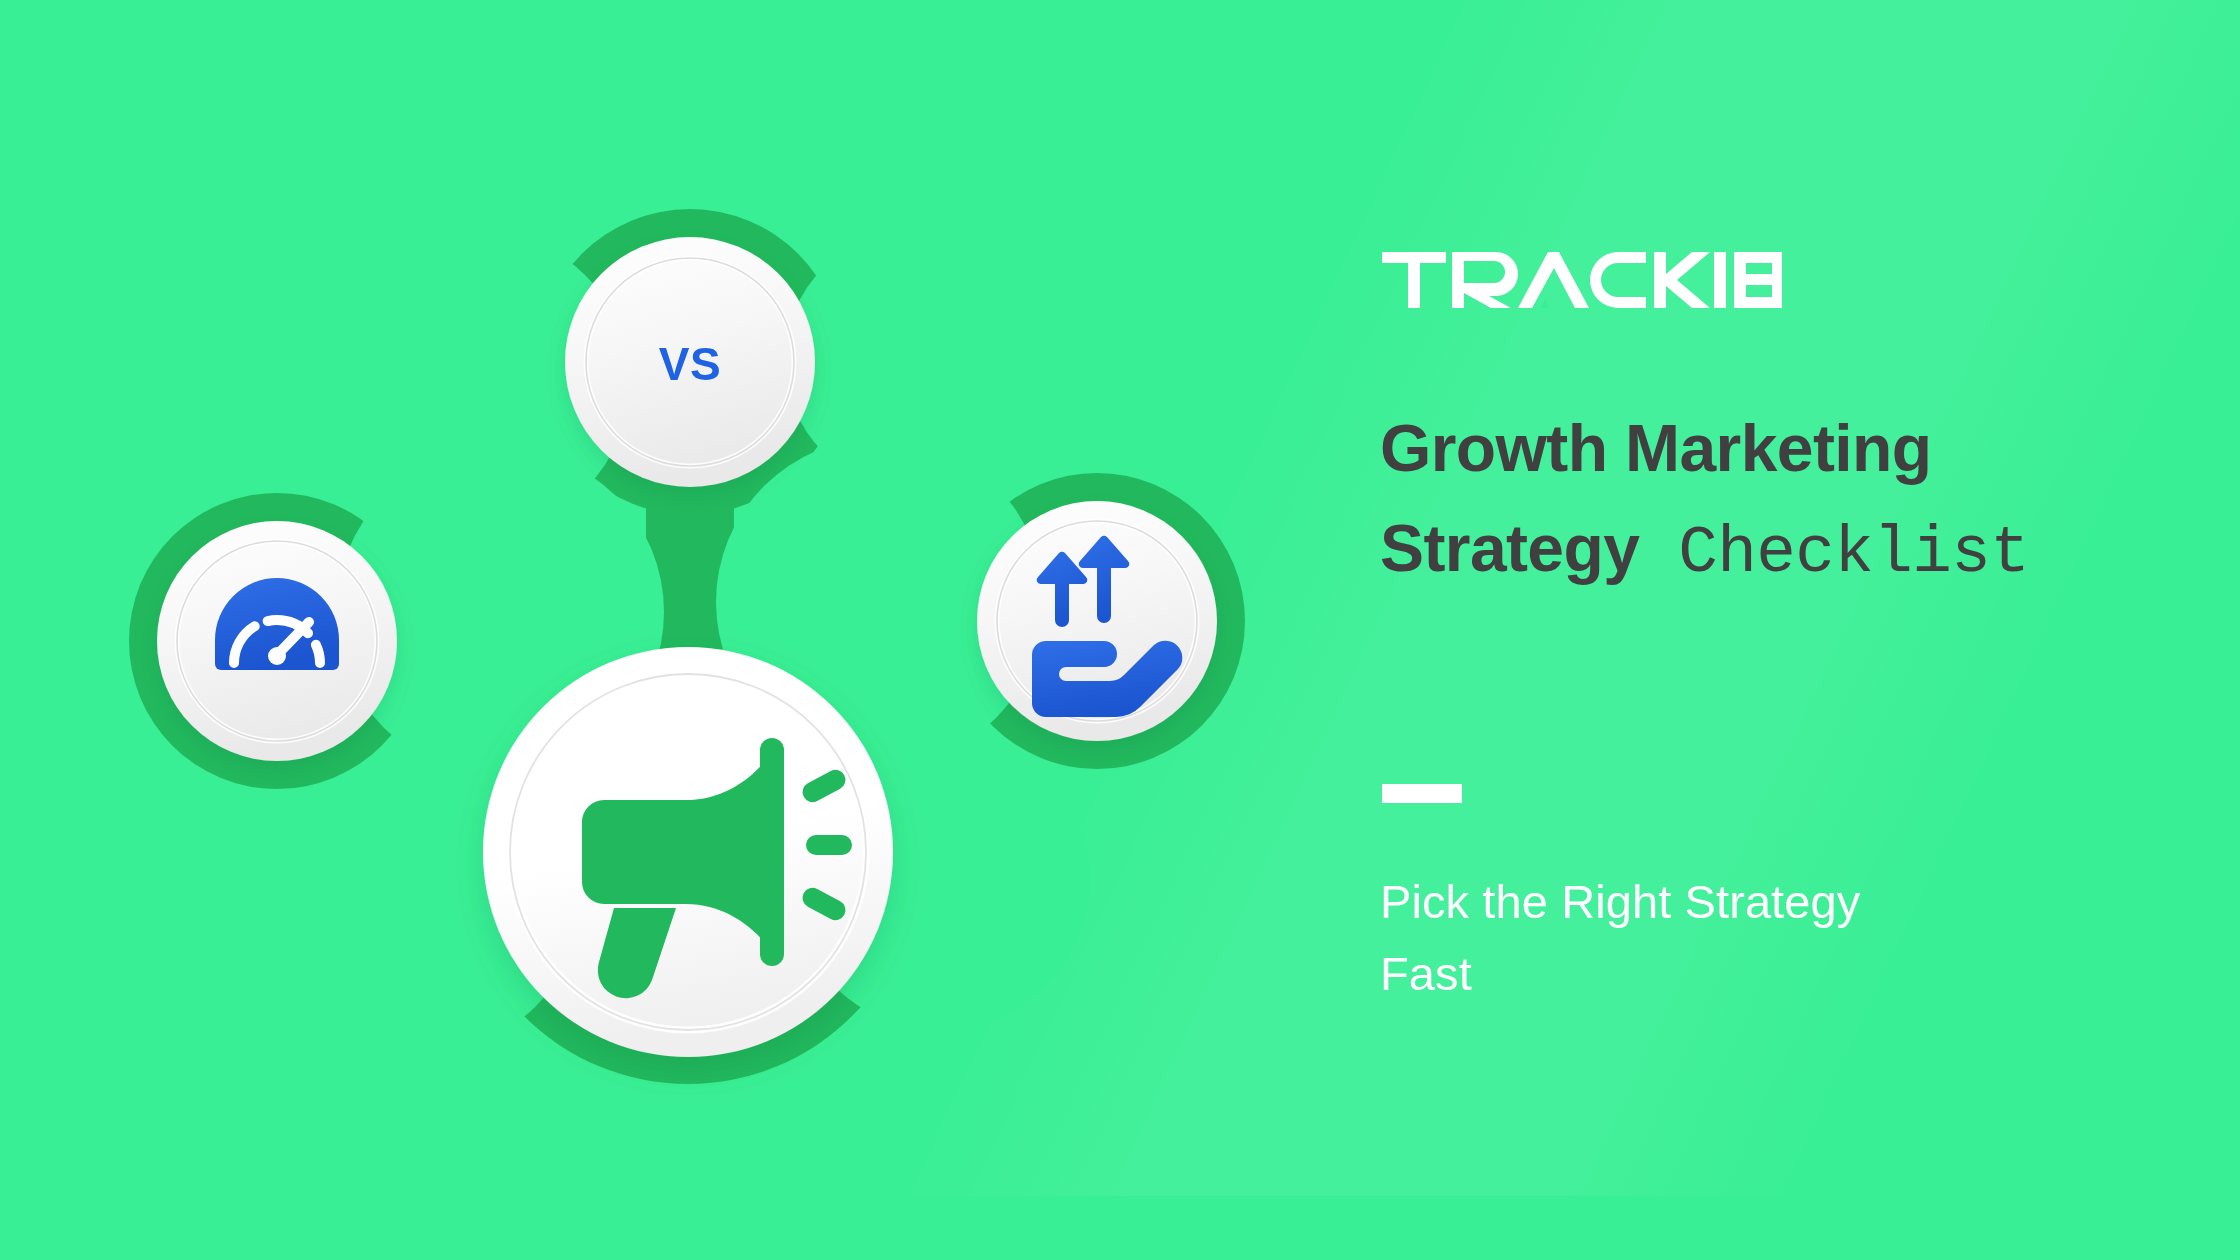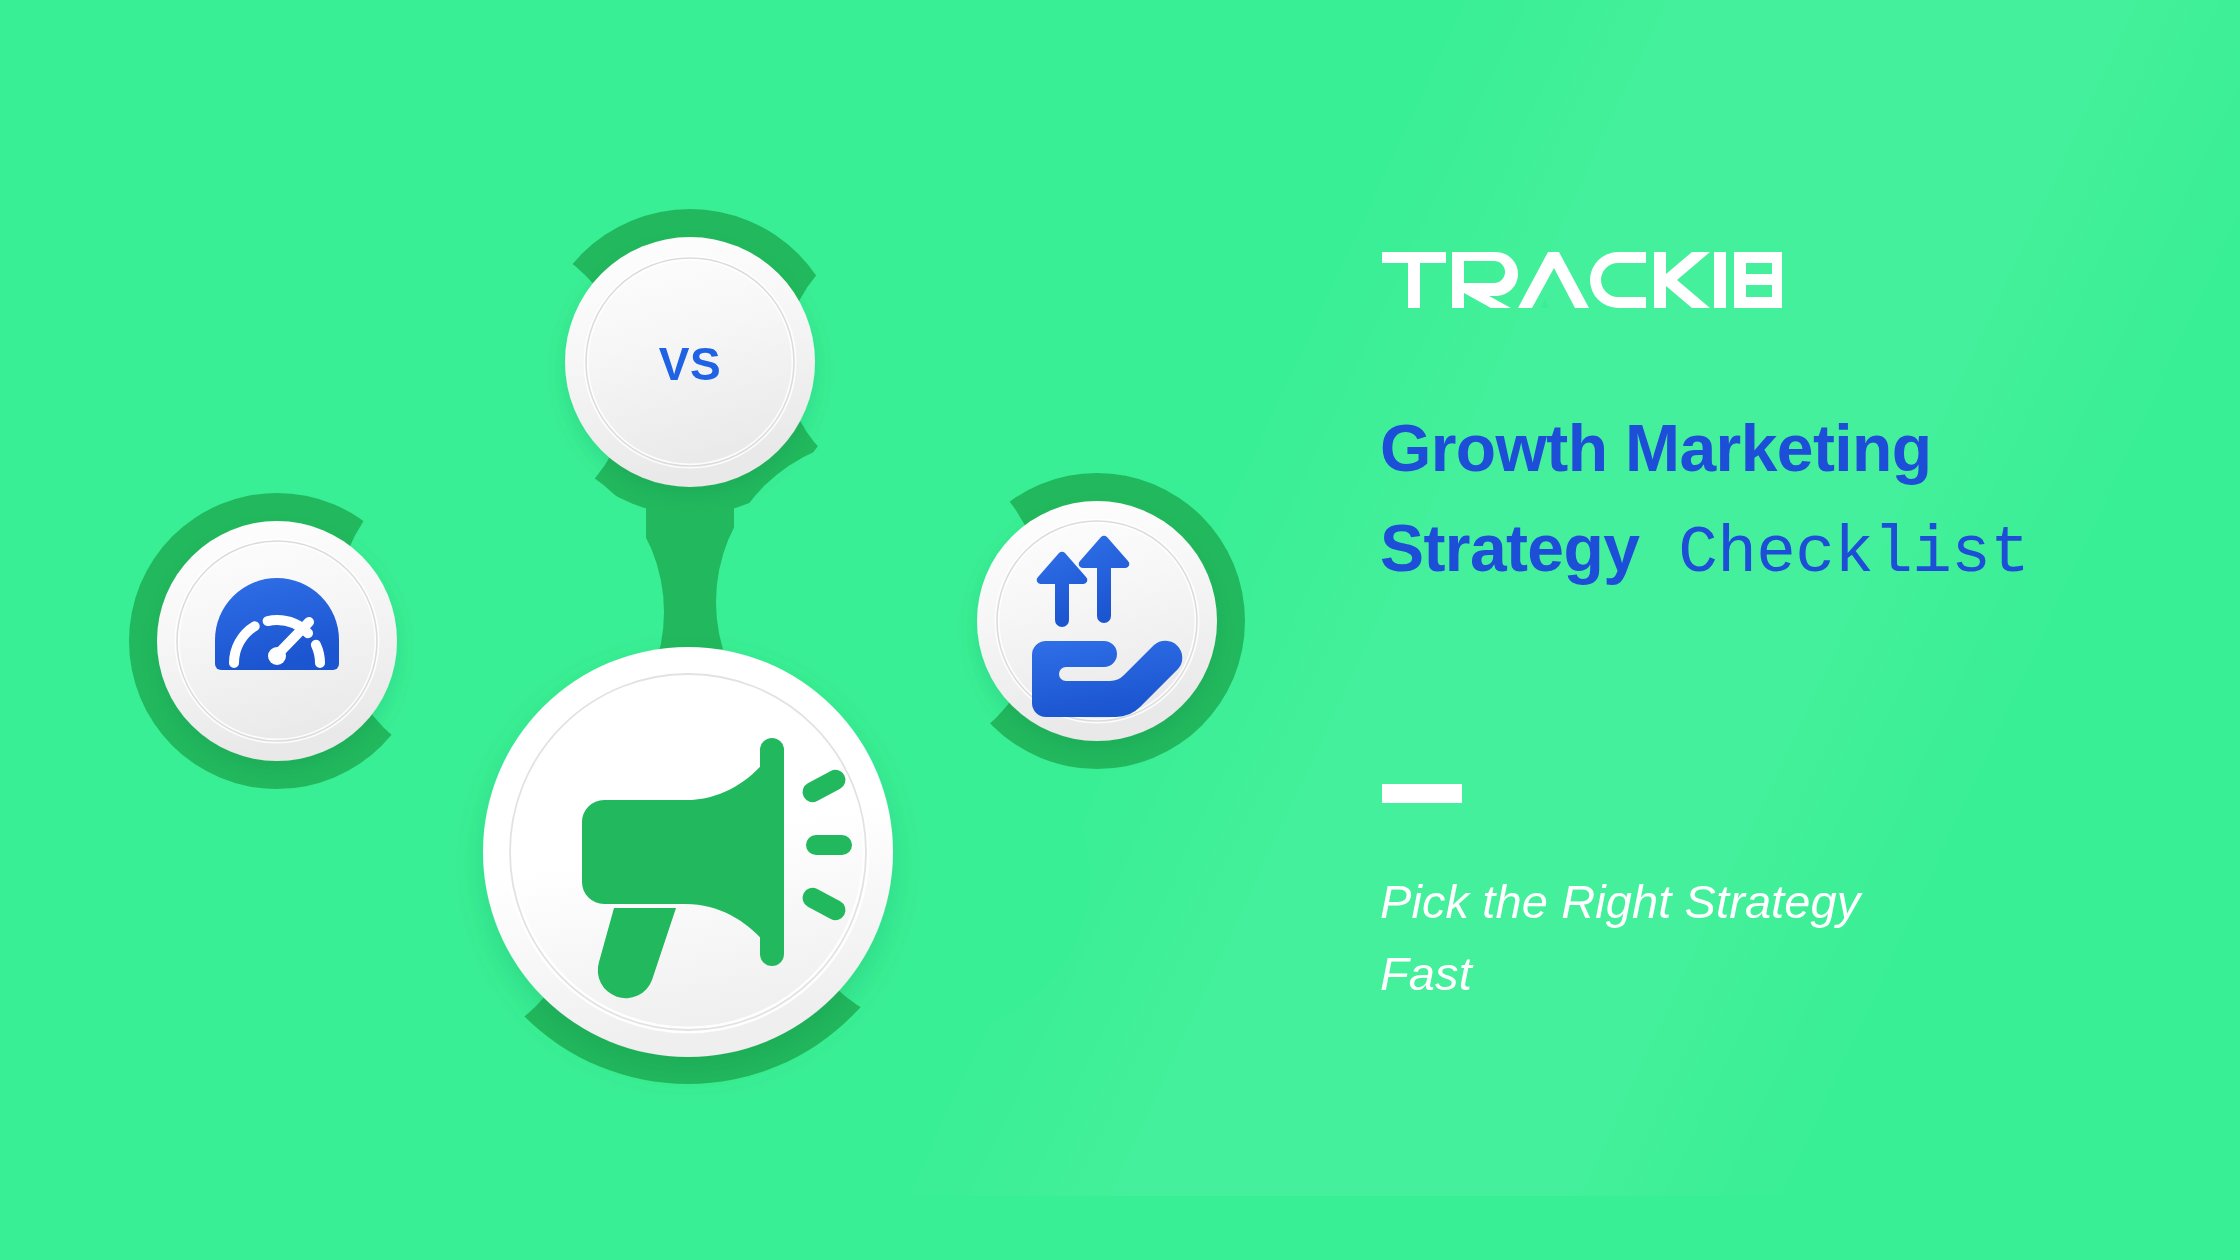--- a/index.html
+++ b/index.html
@@ -69,21 +69,21 @@
     width: 400px;
     height: 56px;
   }
   .logo svg { display: block; }
 
   .headline {
     position: absolute;
     left: 0px;
     top: 398px;
     width: 780px;
-    color: #1d4ed8;
+    color: #404040;
     font-size: 66px;
     line-height: 100px;
     letter-spacing: -0.6px;
   }
   .headline .ln { display: block; white-space: nowrap; }
   .hl-bold { font-weight: 700; }
   .hl-bold-italic { font-weight: 700; font-style: italic; }
   .hl-light { font-weight: 300; font-family: Liberation Mono, monospace; }
 
   .divider {
@@ -99,21 +99,21 @@
     position: absolute;
     left: 0px;
     top: 866px;
     width: 700px;
     color: #ffffff;
     font-size: 47px;
     line-height: 72px;
     font-weight: 300;
     letter-spacing: 0.1px;
   }
-  .subtitle .ln { display: block; white-space: nowrap; font-style: italic; }
+  .subtitle .ln { display: block; white-space: nowrap; }
 
   .vs-label {
     font-weight: 700;
     font-size: 46px;
     fill: #1f62e3;
     letter-spacing: 0.5px;
   }
 </style>
 </head>
 <body>

